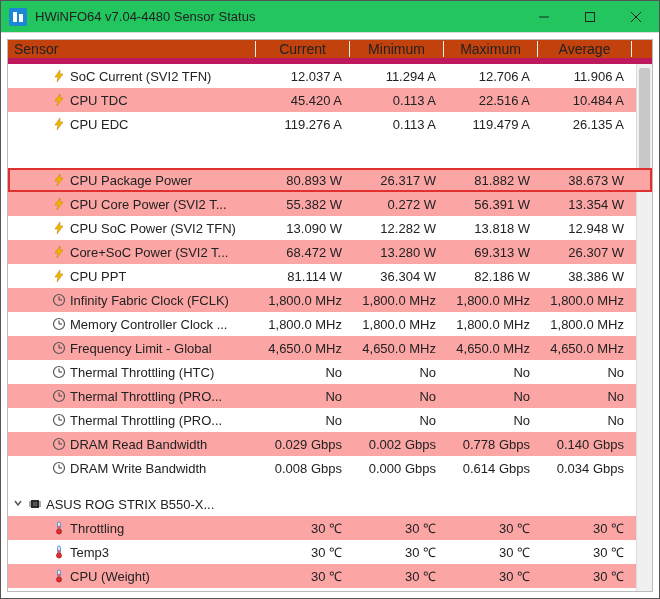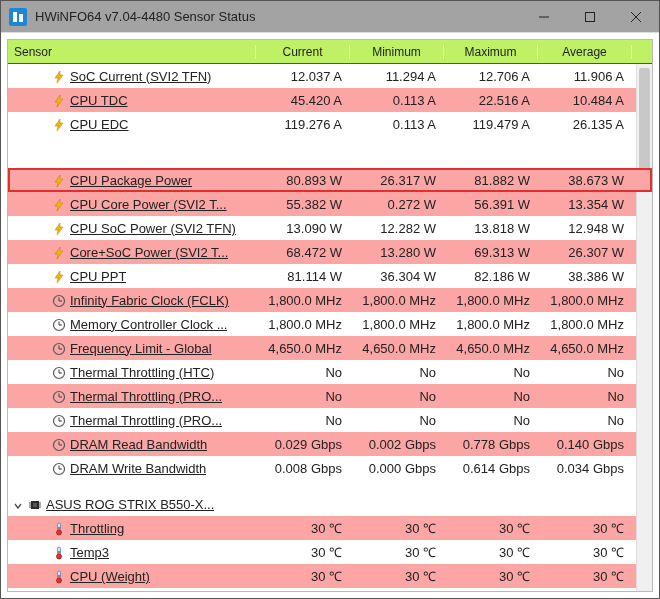--- a/index.html
+++ b/index.html
@@ -10,21 +10,21 @@
     width: 660px;
     height: 599px;
     overflow: hidden;
     border: 1px solid #555;
   }
   .titlebar {
     height: 32px;
     display: flex;
     align-items: center;
     padding-left: 8px;
-    background: #a3a3a3;
+    background: #22c55e;
     border-bottom: 1px solid #ddd;
   }
   .app-icon {
     width: 18px; height: 18px;
     background: #1b87d6;
     border-radius: 2px;
     display: flex; align-items: center; justify-content: center;
     margin-right: 8px;
   }
   .app-icon svg { width: 12px; height: 12px; }
@@ -61,35 +61,35 @@
     border-radius: 2px;
   }
   .head-row, .row {
     display: grid;
     grid-template-columns: 248px 94px 94px 94px 94px;
     align-items: center;
     height: 24px;
     padding-right: 16px;
   }
   .head-row {
-    background: #bef264;
-    border-bottom: 1px solid #be185d;
-    font-size: 12px;
+    background: #c2410c;
+    border-bottom: 6px solid #be185d;
+    font-size: 14px;
     color: #222;
   }
   .head-row > div { padding: 0 6px; border-right: 1px solid #eee; }
   .head-row .h0 { text-align: left; }
   .head-row .hn { text-align: center; }
   .rows { }
   .row { font-size: 13px; color: #222; }
   .row.alt { background: #fca5a5; }
   .row .c0 {
-    display: flex; align-items: flex-end; gap: 4px;
+    display: flex; align-items: flex-start; gap: 4px;
     padding-left: 4px;
-    white-space: nowrap; overflow: hidden; text-overflow: ellipsis; text-decoration: underline;
+    white-space: nowrap; overflow: hidden; text-overflow: ellipsis;
   }
   .row .cn { text-align: right; padding-right: 8px; white-space: nowrap; }
   .row.highlight-red { outline: 2px solid #e03030; outline-offset: -2px; position: relative; z-index: 2; margin-top: 32px; }
   .row.selected { background: #0a6fd1; color: #fff; }
   .row.selected .cn, .row.selected .c0 { color: #fff; }
   .indent1 { width: 18px; display: inline-block; }
   .indent2 { width: 36px; display: inline-block; }
   .chev { width: 12px; height: 12px; display: inline-flex; align-items: center; justify-content: center; color: #555; }
   .ico { width: 14px; height: 14px; display: inline-flex; align-items: center; justify-content: center; flex: none; }
   .label-text { overflow: hidden; text-overflow: ellipsis; }

